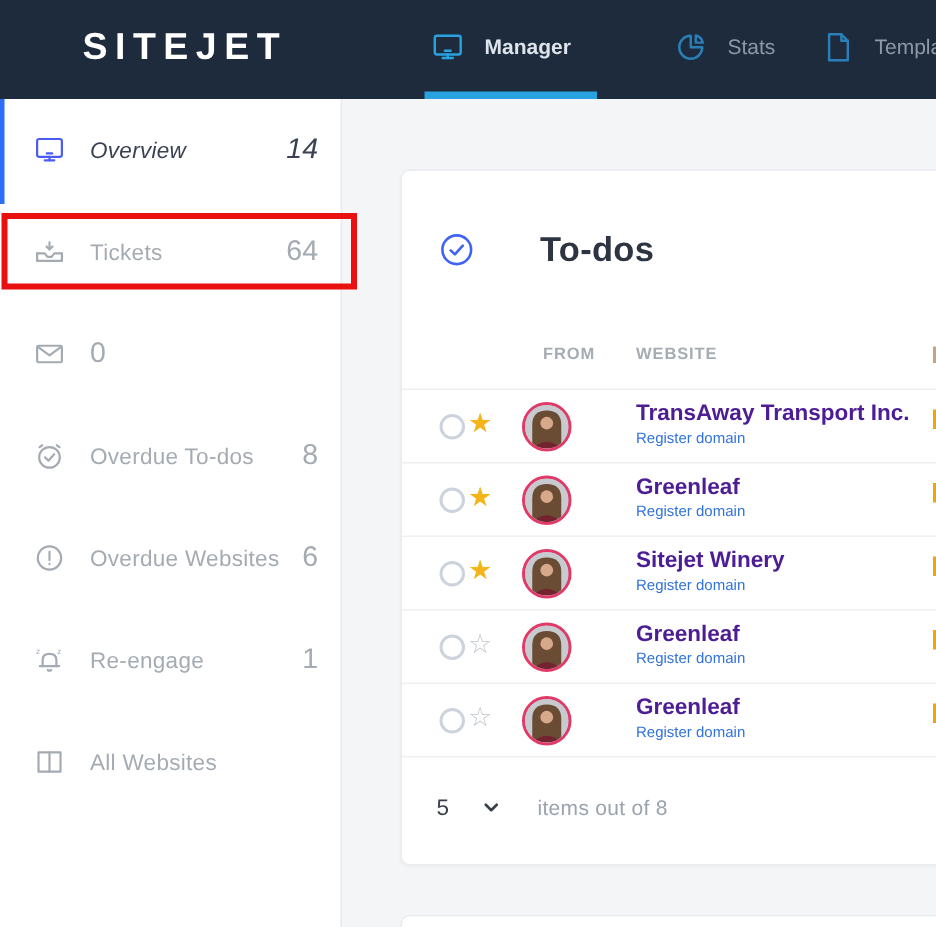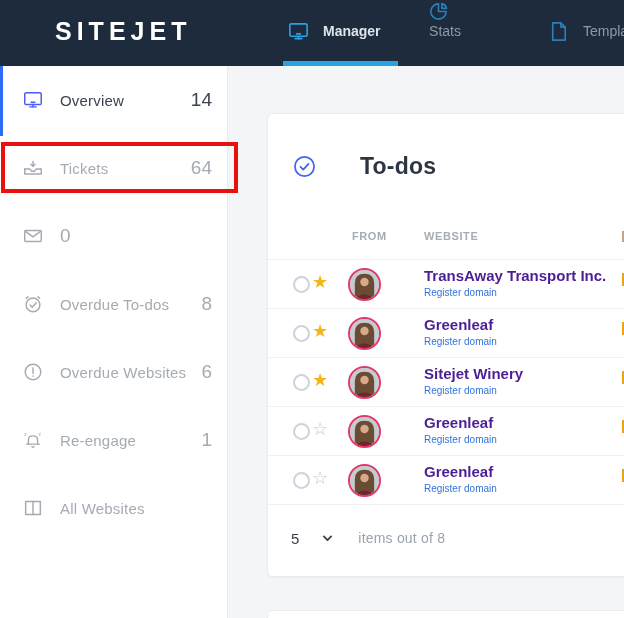--- a/index.html
+++ b/index.html
@@ -16,37 +16,37 @@
             background:var(--navbar-bg,#1d2b3d); z-index:5; }
   .logo { position:absolute; left:55px; top:0; height:62px; line-height:62px;
           color:#ffffff; font-size:25px; font-weight:700; letter-spacing:5px; }
   .nav-tab { position:absolute; top:0; height:62px; display:flex; align-items:center;
              cursor:pointer; }
   .nav-tab .ticon { width:23px; height:23px; margin-right:13px; }
   .nav-tab .ticon svg { width:100%; height:100%; display:block; }
   .tab-manager { left:287px;justify-content:flex-end; }
   .tab-manager .tlabel { color:#dde4eb; font-weight:700; font-size:14px; }
   .tab-manager .ticon { color:var(--accent-blue,#29a2e0); }
-  .tab-stats { left:427px;flex-direction:column; }
+  .tab-stats { left:449px; }
   .tab-templates { left:547px; }
   .tab-stats .tlabel, .tab-templates .tlabel { color:#8e99a5; font-size:14px; }
   .tab-stats .ticon, .tab-templates .ticon { color:#2a7fb8; }
   .tab-underline { position:absolute; left:283px; top:61px; width:115px; height:5px;
                    background:var(--accent-blue,#29a2e0); }
 
   
   .sidebar { position:absolute; left:0; top:66px; width:228px; height:552px;
              background:#ffffff; border-right:1px solid #e7e9ec; }
   .side-item { height:68px; display:flex; align-items:center;
                padding:0 15px 0 22px; color:#a5abb3; font-size:15px; cursor:pointer; }
   .side-item .sicon { width:22px; height:22px; margin-right:16px; flex:none; color:#a5abb3; }
   .side-item .sicon svg { width:100%; height:100%; display:block; }
   .side-item .label { flex:1; letter-spacing:0.2px; }
   .side-item .count { font-size:19px;text-align:right; }
-  .side-item.active { color:#3a4252; }
+  .side-item.active { color:#3a4252;font-style:italic; }
   .side-item.active .sicon { color:var(--active-icon-violet,#4b5cf5); }
   .side-item.active .count { color:#3a4252; }
   .active-bar { position:absolute; left:0; top:66px; width:3px; height:70px;
                 background:var(--active-bar-blue,#2e6bf6); z-index:6; }
 
   
   .red-box { position:absolute; left:1px; top:142px; width:237px; height:51px;
              border:4px solid var(--annotation-red,#e8110f); z-index:30; pointer-events:none; }
 
   
@@ -57,21 +57,21 @@
            background:#ffffff; border:1px solid #eaecef; border-radius:6px 6px 0 0; }
 
   .todos-header { position:absolute; left:25px; top:39px; display:flex; align-items:center; }
   .check-circle { width:23px; height:23px; margin-right:20px; }
   .check-circle svg { width:100%; height:100%; display:block; }
   .todos-title { font-size:23px; font-weight:700; color:#2e3542; letter-spacing:0.2px;margin-left:24px; }
 
   .table-head { position:absolute; left:0; top:116px; width:100%; height:14px; }
   .th { position:absolute; font-size:11px; font-weight:700; letter-spacing:0.6px;
         color:#a6acb4; }
-  .th-from { left:66px;padding-left:18px; }
+  .th-from { left:76px;padding-left:18px; }
   .th-website { left:156px; }
   .cut-head { position:absolute; left:354px; top:1px; width:8px; height:11px; background:#c2a585; }
 
   .rows { position:absolute; left:0; top:145px; width:100%;
           border-bottom:1px solid #eef0f2; }
   .row { position:relative; height:49px; border-top:1px solid #eef0f2; }
   .radio { position:absolute; left:25px; top:16px; width:17px; height:17px;
            border:2px solid #ccd3dd; border-radius:50%; cursor:pointer; background:#fff; }
   .star { position:absolute; left:44px; top:11px; font-size:18px; line-height:22px;
           color:#c3c8cf; cursor:pointer; }

